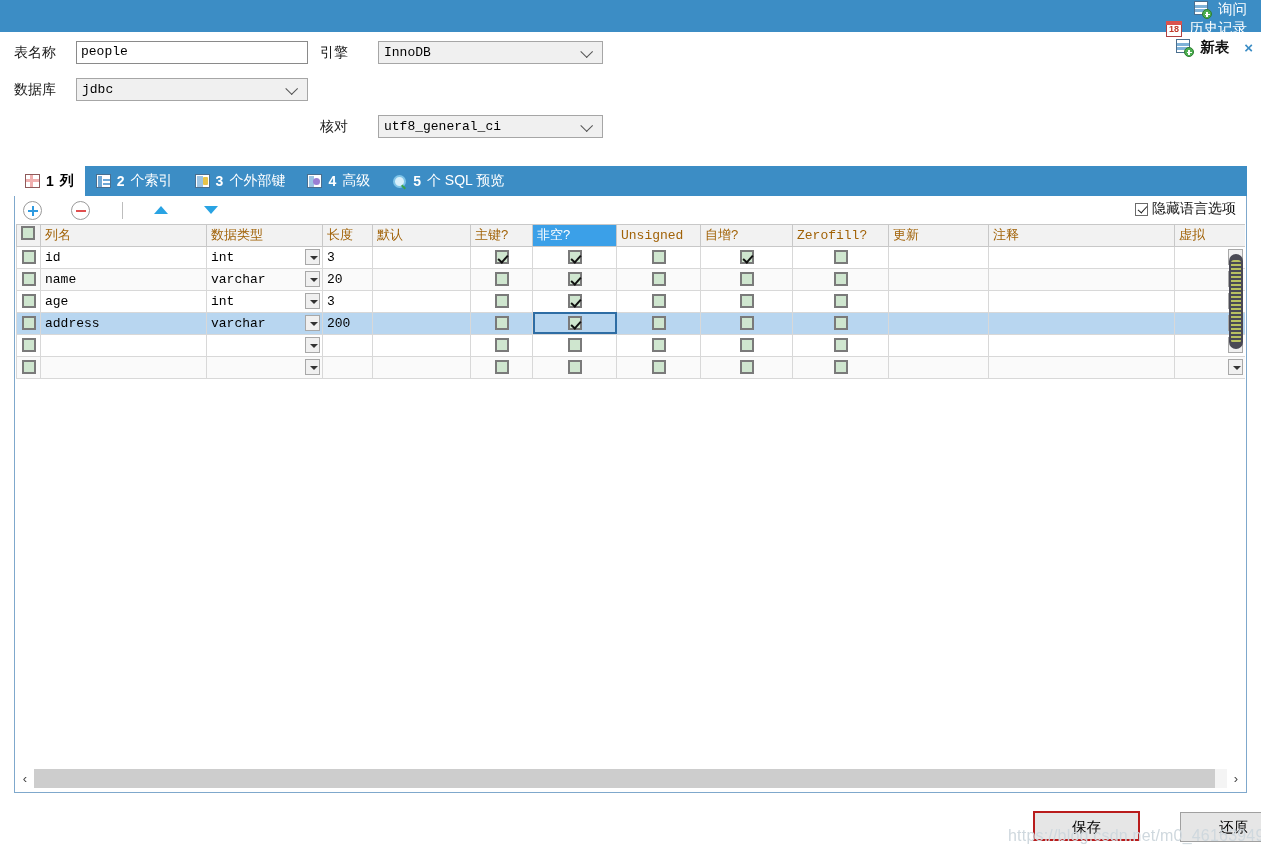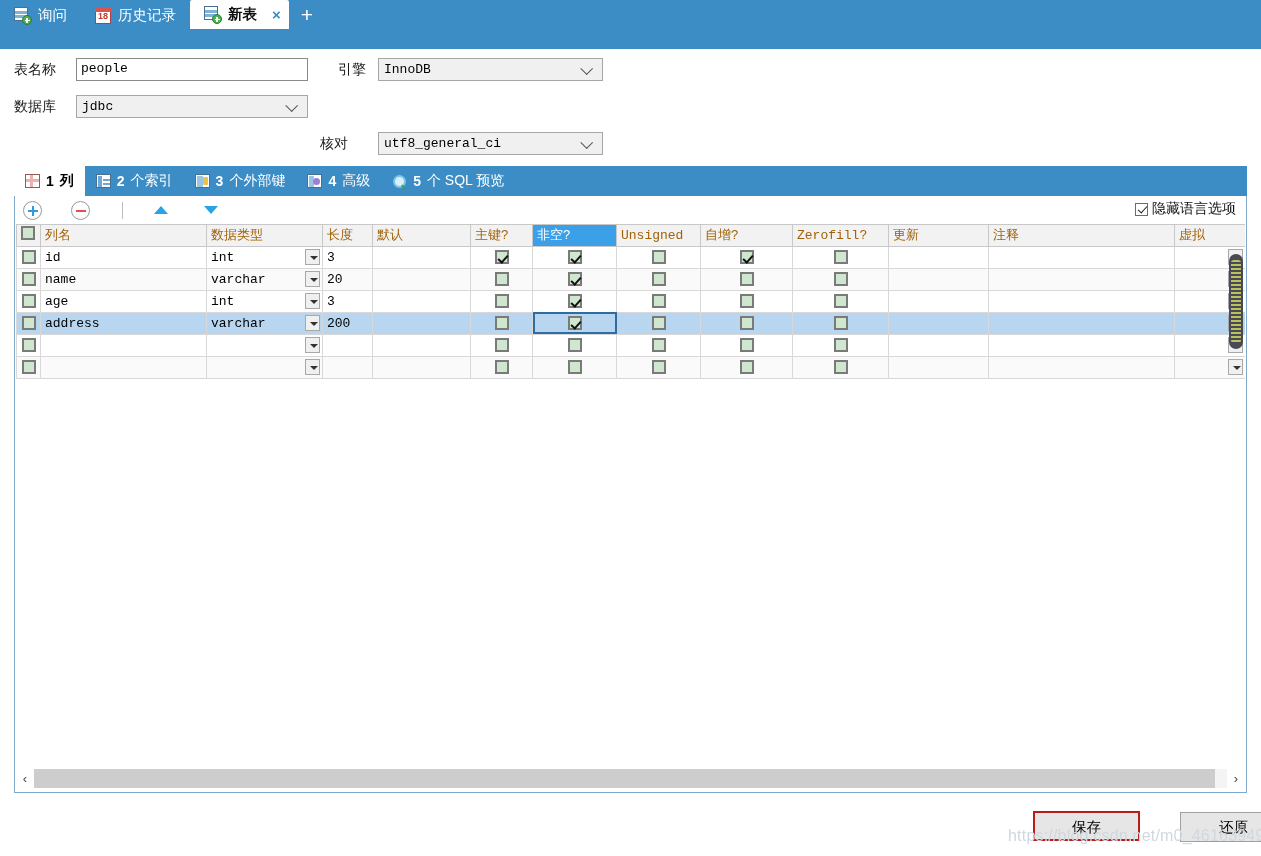--- a/index.html
+++ b/index.html
@@ -6,25 +6,26 @@
   html, body {
     margin: 0; padding: 0;
     width: 1261px; height: 856px;
     overflow: hidden;
     background: #ffffff;
     font-family: "Liberation Sans", sans-serif;
   }
 
   
   #app-tabbar {
-    height: 49px;
+    height: 32px;
     background: #3c8dc5;
     display: flex;
-    align-items: flex-start;
+    align-items: flex-end;
     position: relative;
+    flex-direction: column;
   }
   #app-tabbar::after {
     content: "";
     position: absolute; left:0; right:0; bottom:0; height:0px;
   }
   .app-tab {
     height: 31px;
     display: flex;
     align-items: center;
     gap: 7px;
@@ -351,21 +352,21 @@
 
   <div class="field-row" style="left:14px; top:46px;">
     <span class="field-label" style="width:54px;">数据库</span>
     <span class="combo" style="width:232px; margin-left:8px;">
       <span>jdbc</span>
       <span class="chev"></span>
     </span>
   </div>
 
   <div class="field-row" style="left:320px; top:9px;">
-    <span class="field-label" style="width:46px;text-align:right;">引擎</span>
+    <span class="field-label" style="width:46px;">引擎</span>
     <span class="combo" style="width:225px; margin-left:12px;">
       <span>InnoDB</span>
       <span class="chev"></span>
     </span>
   </div>
 
 
   <div class="field-row" style="left:320px; top:83px;">
     <span class="field-label" style="width:46px;">核对</span>
     <span class="combo" style="width:225px; margin-left:12px;">

